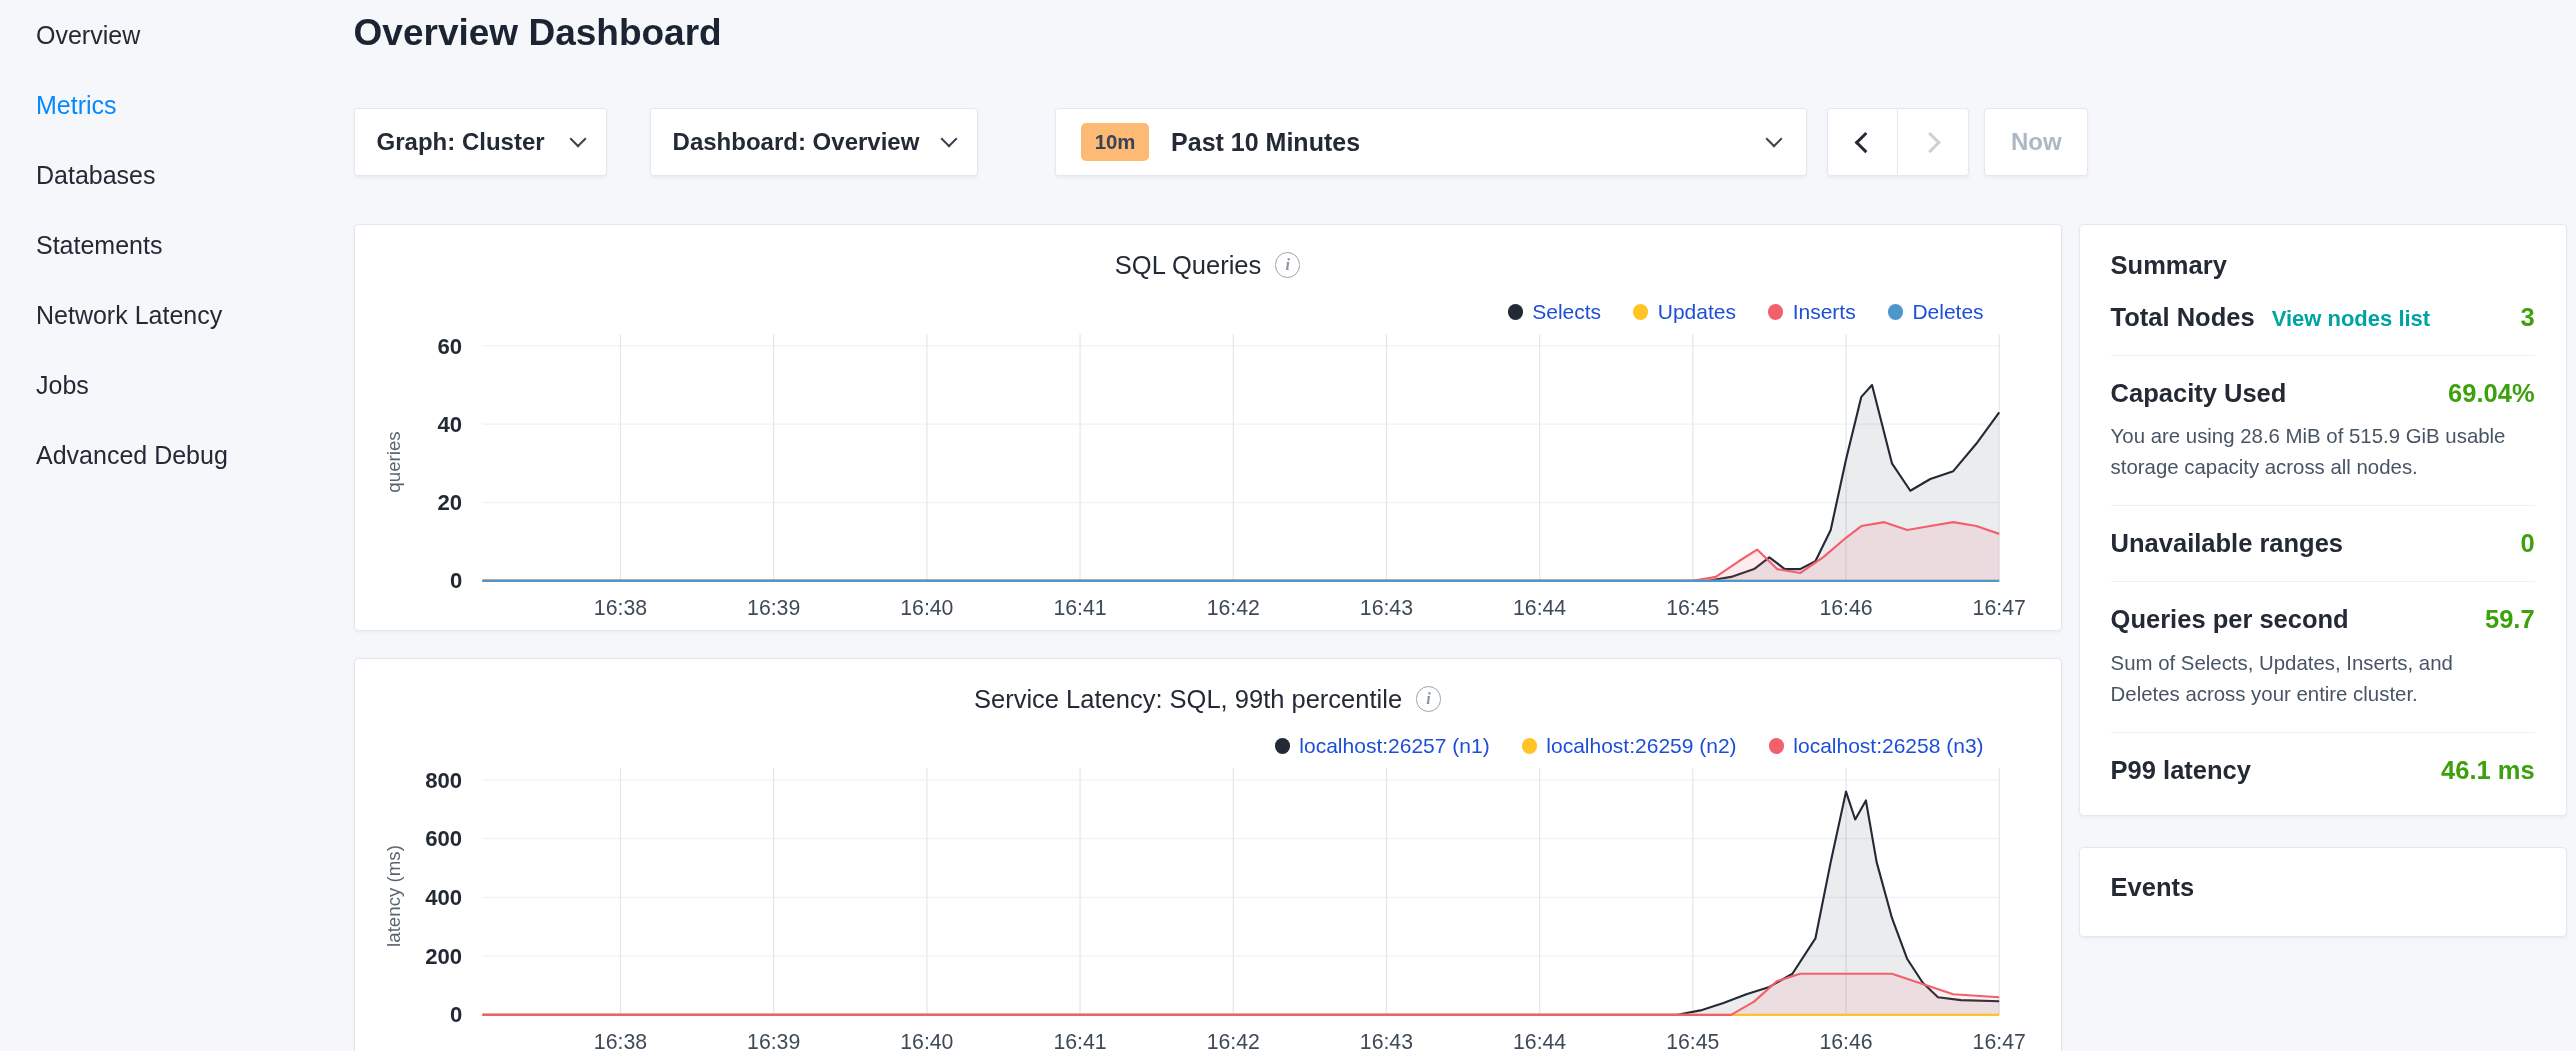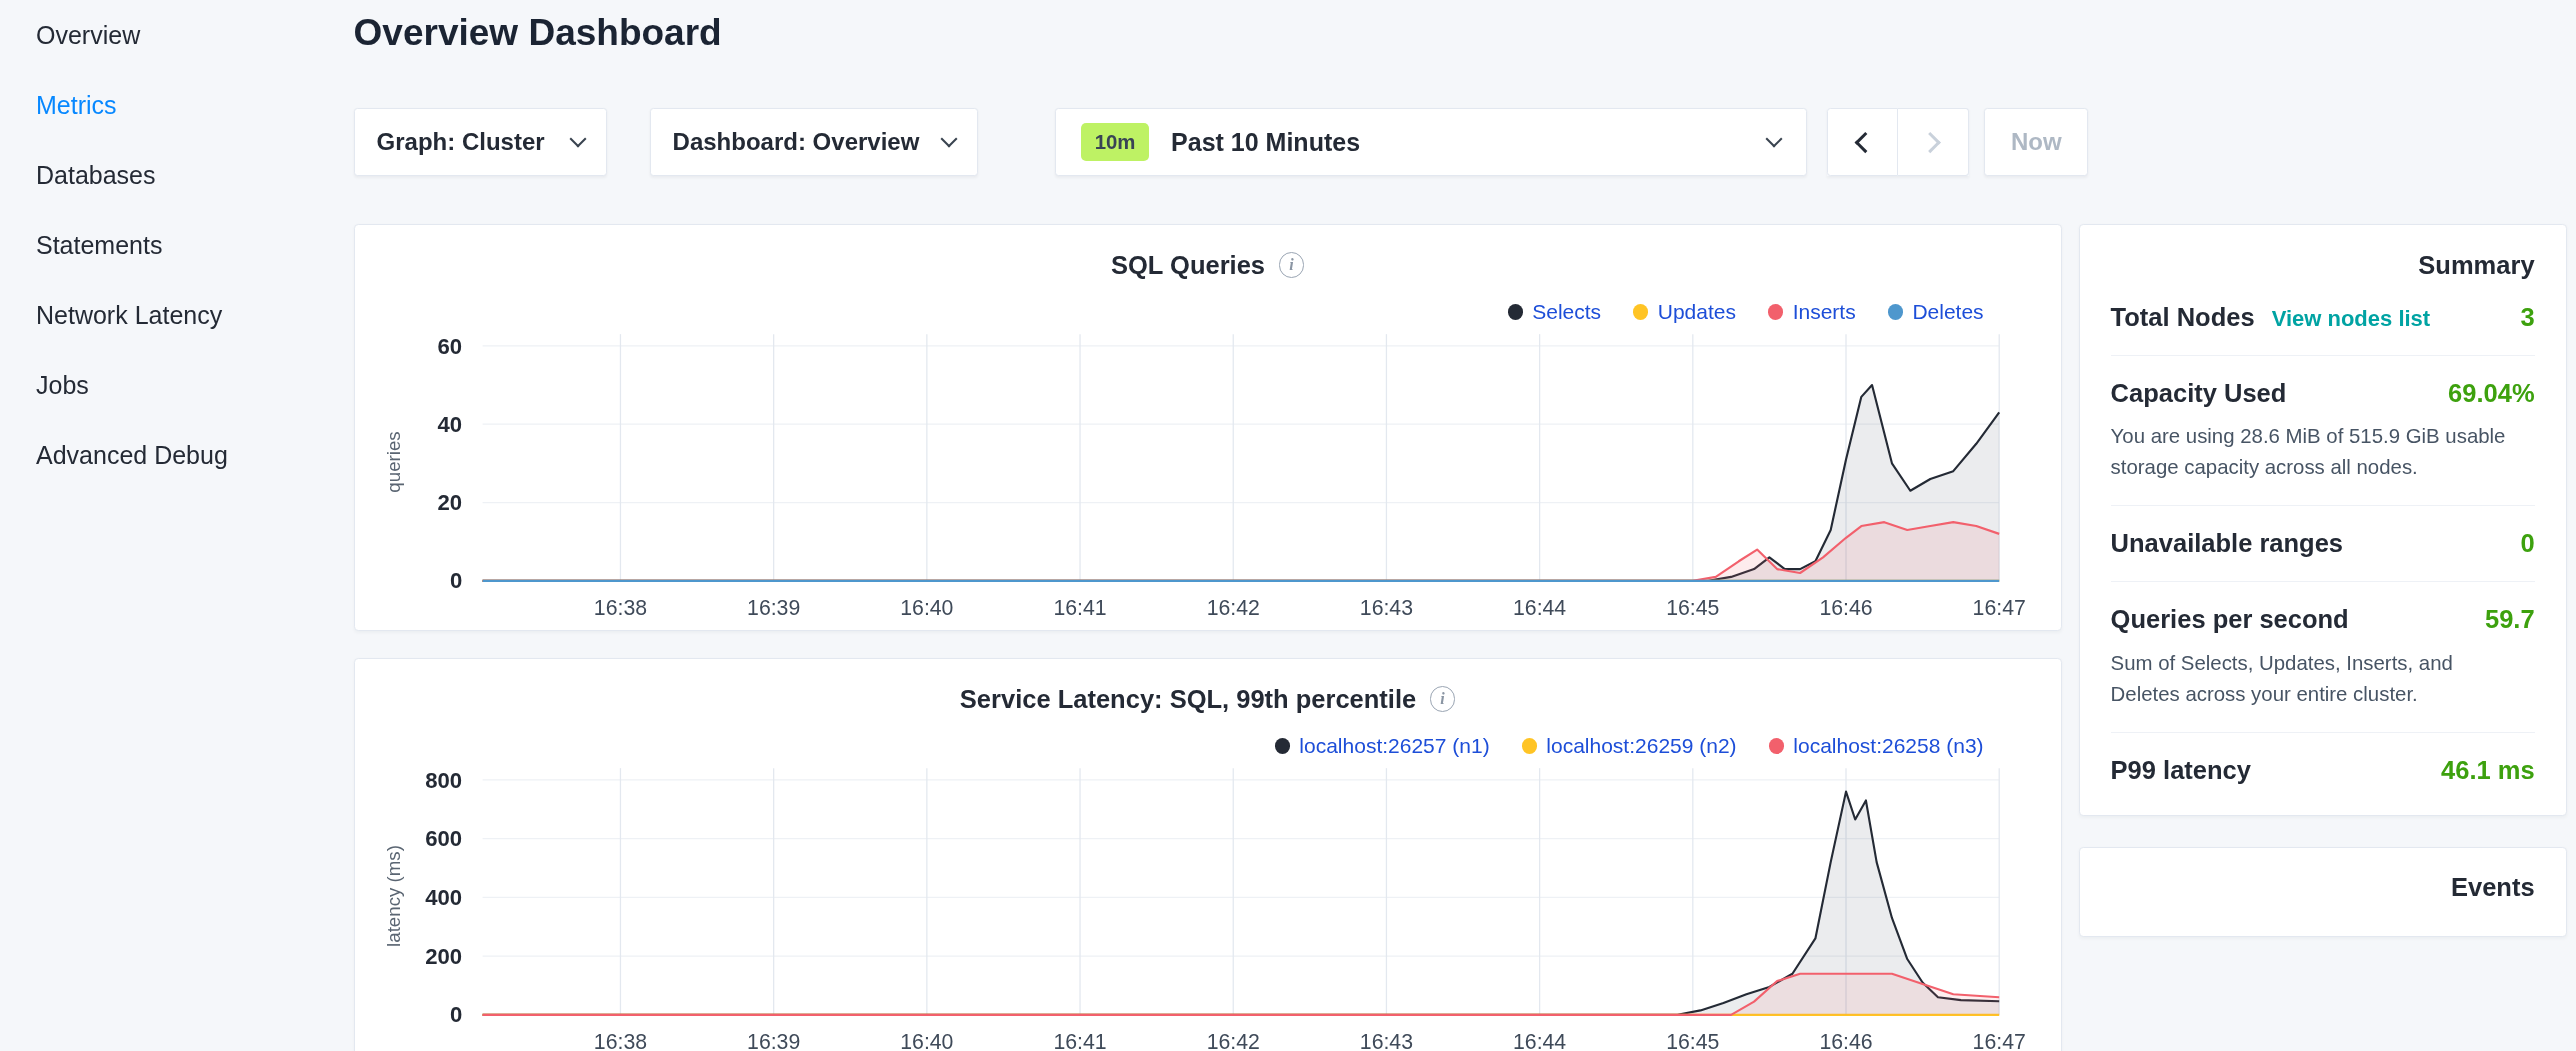--- a/index.html
+++ b/index.html
@@ -19,21 +19,21 @@
   
   .controls{margin:54px 0 0 13.6px;display:flex;align-items:center}
   .btn{display:flex;align-items:center;background:#fff;border:0.9px solid #e3e8f0;border-radius:3.4px;
        height:68px;padding:0 22px;font-size:24px;font-weight:700;color:#242a35;
        box-shadow:0 1.7px 2.6px rgba(36,42,53,.05);cursor:pointer}
   .btn.graph{width:253px;justify-content:space-between}
   .btn.dashboard{width:328px;justify-content:space-between;margin-left:43px}
   .time-selector{width:752px;margin-left:77px;display:flex;align-items:center;background:#fff;
        border:0.9px solid #e3e8f0;border-radius:3.4px;height:68px;padding:0 25.5px;
        box-shadow:0 1.7px 2.6px rgba(36,42,53,.05);cursor:pointer}
-  .time-badge{background:#bef264;border-radius:5.1px;padding:7.7px 13.6px;font-size:20.4px;font-weight:700;
+  .time-badge{background:#fdba74;border-radius:5.1px;padding:7.7px 13.6px;font-size:20.4px;font-weight:700;
        color:#394455;margin-right:22px}
   .time-label{font-size:25px;font-weight:700}
   .chev-down{width:12px;height:12px;border-right:2.6px solid #39434f;border-bottom:2.6px solid #39434f;
        transform:rotate(45deg);margin-top:-6.8px}
   .time-selector .chev-down{margin-left:auto}
   .pager{display:flex;margin-left:20.4px;box-shadow:0 1.7px 2.6px rgba(36,42,53,.05)}
   .pg{width:71px;height:68px;background:#fff;border:0.9px solid #e3e8f0;display:flex;
       align-items:center;justify-content:center;cursor:pointer}
   .pg.prev{border-radius:3.4px 0 0 3.4px}
   .pg.next{border-radius:0 3.4px 3.4px 0;border-left:none}
@@ -42,40 +42,40 @@
   .chev-right{width:14.5px;height:14.5px;border-right:3.4px solid #c9d1db;border-top:3.4px solid #c9d1db;
       transform:rotate(45deg);margin-right:5.1px}
   .btn.now{margin-left:15.3px;width:104px;justify-content:center;color:#aeb8c4;font-weight:700}
 
   
   .card{background:#fff;border:0.9px solid #e3e8f0;border-radius:4.3px;box-shadow:0 1.7px 3.4px rgba(36,42,53,.04)}
   .content{display:flex;margin:48px 0 0 13.6px;gap:17px;align-items:flex-start}
   .charts{width:1708px;display:flex;flex-direction:column;gap:27px}
   .chart-panel{height:407px;position:relative;overflow:hidden}
   .chart-panel.tall{height:425px}
-  .chart-panel h2{margin-top:25.5px;text-align:left;font-size:25.5px;font-weight:700;
+  .chart-panel h2{margin-top:25.5px;text-align:left;font-size:25.5px;font-weight:400;
       display:flex;justify-content:center;align-items:center;gap:13.6px;color:#242a35}
   .info{width:25.5px;height:25.5px;border:1.7px solid #9aa5b3;border-radius:50%;color:#8a95a3;
       font-size:16px;font-weight:600;display:inline-flex;align-items:center;justify-content:center;
       font-family:"Liberation Serif",serif;font-style:italic}
   .info::after{content:"i"}
   .legend{position:absolute;right:77px;top:75px;display:flex;gap:32px}
   .legend-item{display:flex;align-items:center;gap:9.4px;font-size:21px;color:#1d4ed8;cursor:pointer}
   .dot{width:15.3px;height:15.3px;border-radius:50%;flex:none}
   .chart-body{position:absolute;left:0;top:92px;width:100%;height:315px}
   .ylabel{position:absolute;left:39px;top:145px;transform:translate(-50%,-50%) rotate(-90deg);
       font-size:18.7px;color:#5a6572;white-space:nowrap}
   svg text{font-family:"Liberation Sans",sans-serif}
   .xtick{font-size:25px;fill:#3f4a59}
   .ytick{font-size:26px;font-weight:700;fill:#242a35}
 
   
   .side{width:488px;display:flex;flex-direction:column;gap:31px}
   .summary{padding:25.5px 31px 6.8px}
-  .summary h2,.events h2{text-align:right;font-size:25.5px;font-weight:700;color:#242a35}
+  .summary h2,.events h2{text-align:left;font-size:25.5px;font-weight:700;color:#242a35}
   .srow{padding:23px 0;border-bottom:1.7px solid #eef1f6}
   .srow:last-child{border-bottom:none}
   .srow-head{display:flex;align-items:baseline}
   .srow-label{font-size:25.5px;font-weight:700}
   .srow-link{font-size:22px;font-weight:600;color:#00a3a3;margin-left:17px;cursor:pointer}
   .srow-value{margin-left:auto;font-size:25.5px;font-weight:700;color:#3da10e;white-space:nowrap}
   .srow-desc{margin-top:13.6px;font-size:20.4px;line-height:1.5;color:#475464;max-width:95%}
   .events{padding:25.5px 31px 34px}
   .event-text{font-size:24px;line-height:1.55;color:#242a35;margin-top:22px}
   .event-time{font-size:20.4px;color:#475464;margin-top:10.2px}

